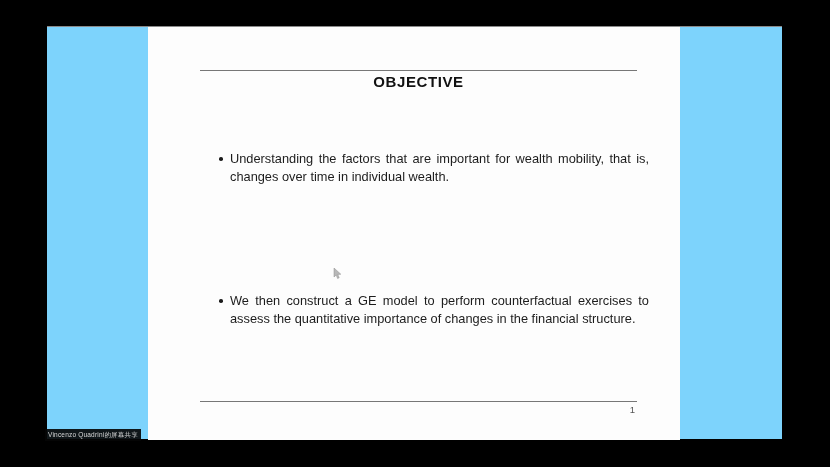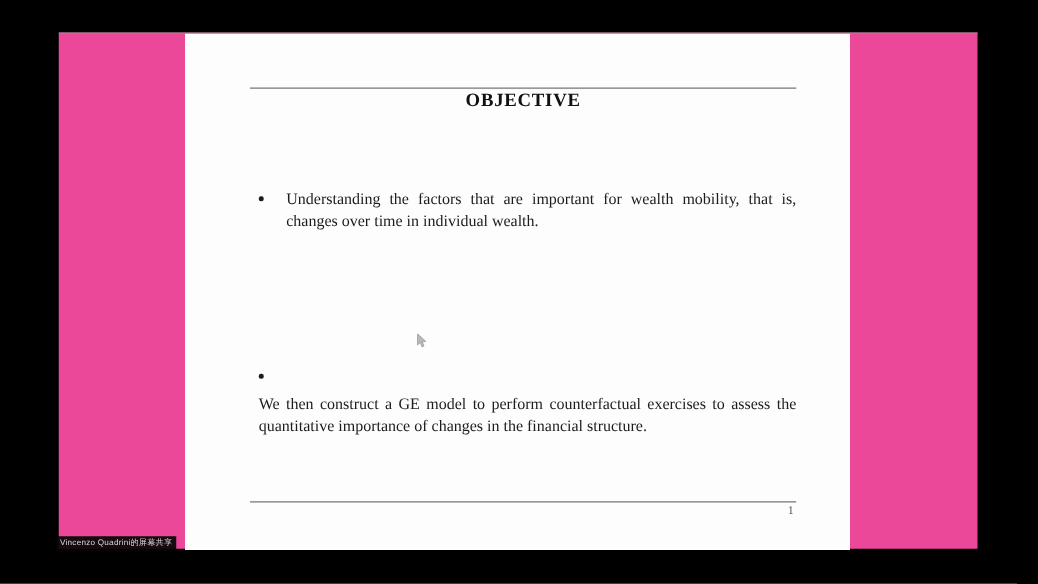--- a/index.html
+++ b/index.html
@@ -7,24 +7,23 @@
     width:830px;height:467px;
     background:#000;
     position:relative;
     overflow:hidden;
     font-family:"Liberation Sans","DejaVu Sans",sans-serif;
   }
   
   .video-frame{
     position:absolute;left:47px;top:26px;
     width:735px;height:413px;
-    background:#ec4899;
+    background:#7dd3fc;
     border-top:1px solid #8a8a8a;
     box-sizing:border-box;
-    font-family:Liberation Serif, serif;
   }
   
   .slide-page{
     position:absolute;left:101px;top:0;
     width:532px;height:413px;
     background:#fdfdfd;
   }
   .slide-content{
     position:absolute;left:52px;top:0;
     width:437px;height:413px;
@@ -37,29 +36,28 @@
   .rule-bottom{top:374px;}
   .slide-title{
     position:absolute;left:0;top:46px;width:437px;
     text-align:center;
     font-weight:bold;
     font-size:15px;
     letter-spacing:0.6px;
     color:#111;
   }
   .bullet-item{
-    position:absolute;left:0;width:437px;
+    position:absolute;left:12px;width:437px;
     display:flex;
     padding-left:7px;
     box-sizing:border-box;
-    gap:11px;
   }
   .bullet-1{top:123px;}
   .bullet-2{top:194px;}
-  .bullet-3{top:265px;flex-direction:column;}
+  .bullet-3{top:265px;}
   .bullet-marker{
     flex:0 0 11px;
     position:relative;
   }
   .bullet-marker::after{
     content:"";
     position:absolute;left:0;top:7px;
     width:3.5px;height:3.5px;border-radius:50%;
     background:#1c1c1c;
   }

